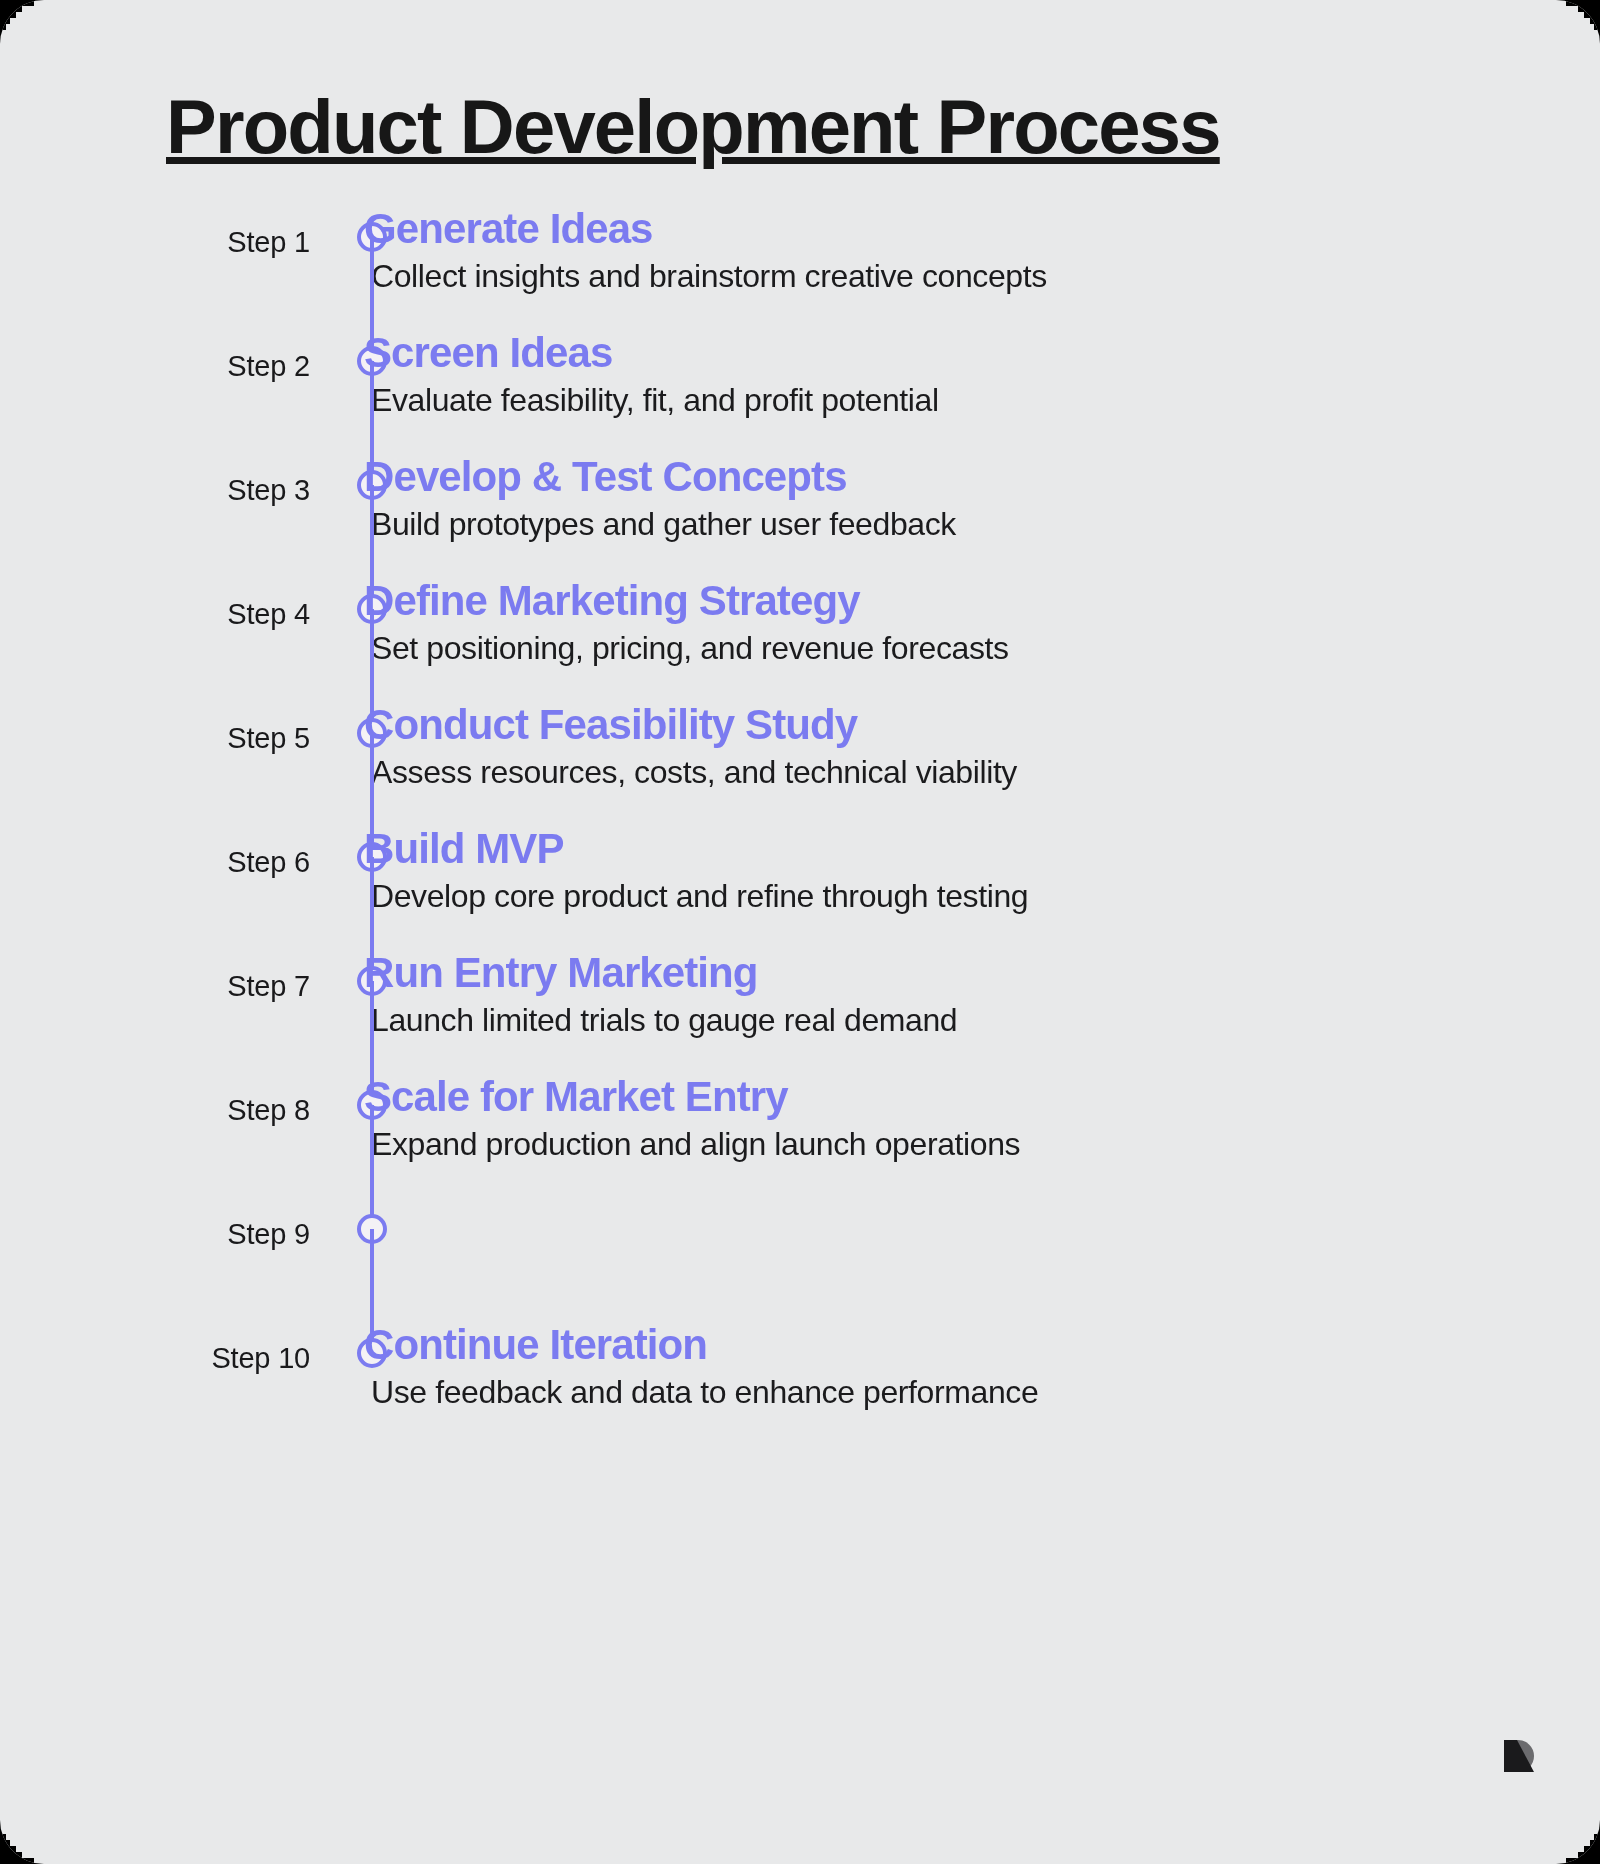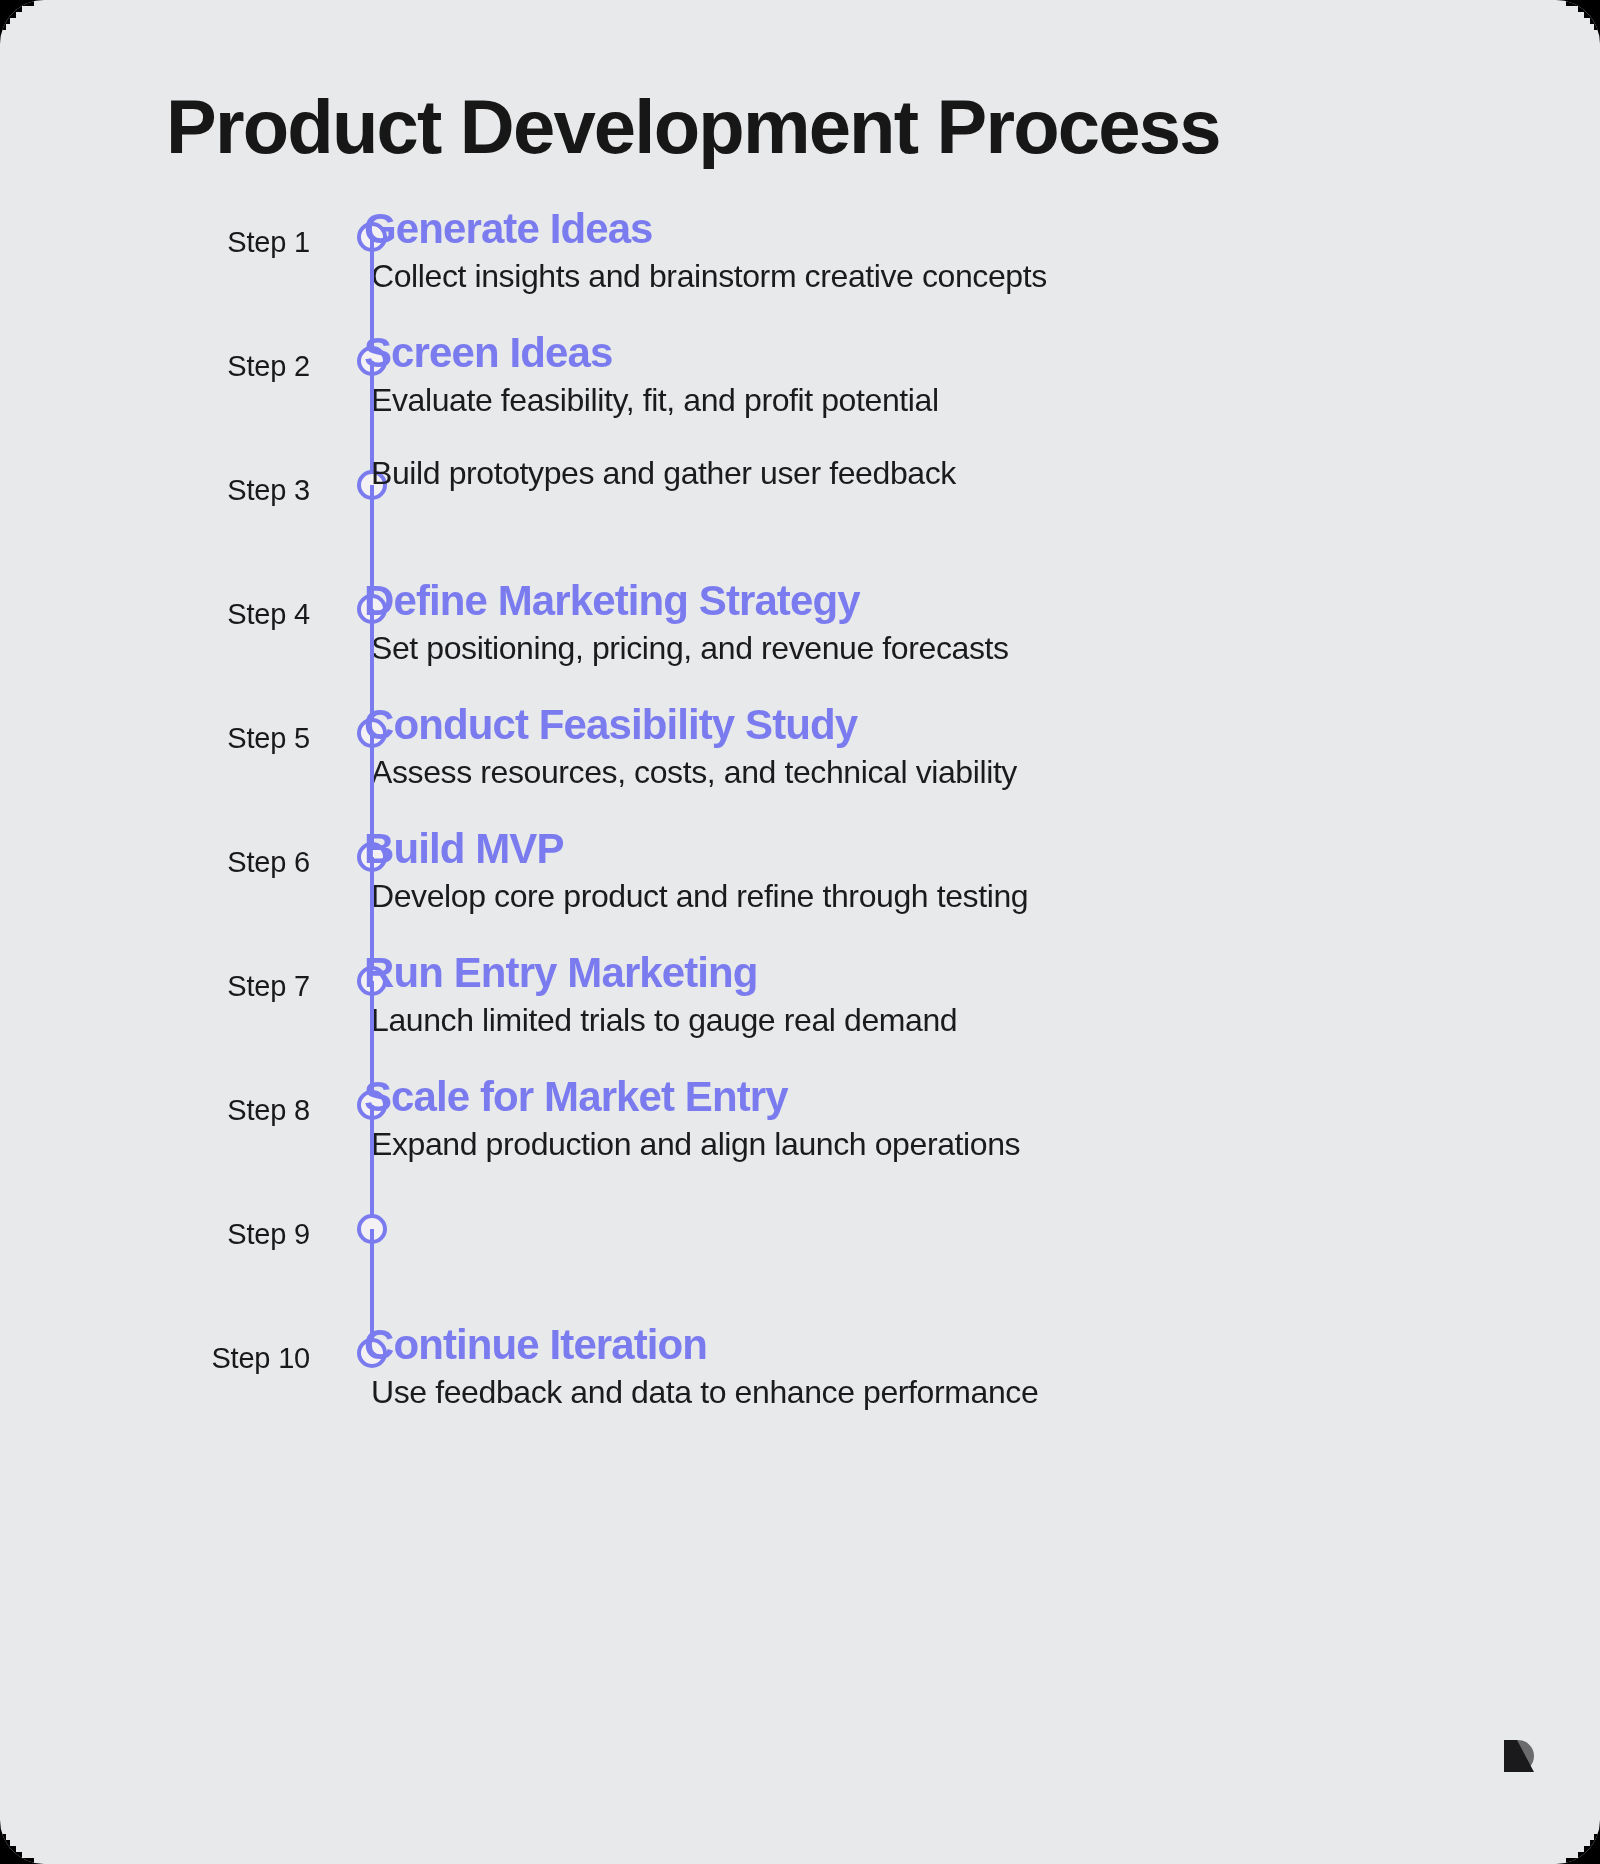--- a/index.html
+++ b/index.html
@@ -27,20 +27,21 @@
     position: absolute;
     left: 166px;
     top: 86px;
     font-size: 76px;
     line-height: 1.08;
     font-weight: 700;
     letter-spacing: -1.8px;
     color: #171717;
     font-stretch: condensed;
     white-space: nowrap;
+    text-decoration: underline;
   }
 
   
   .timeline {
     position: absolute;
     left: 0;
     top: 215px;
     width: 1600px;
   }
 
@@ -157,20 +158,21 @@
           <div class="step-heading">Screen Ideas</div>
           <div class="step-desc">Evaluate feasibility, fit, and profit potential</div>
         </div>
       </div>
       <div class="step-row" style="height: 124px;">
         <div class="connector" style="top: -102px; height: 112px;"></div>
         <div class="connector" style="top: 30px; height: 102px;"></div>
         <div class="step-label">Step 3</div>
         <div class="marker"></div>
         <div class="step-body">
+          <div class="step-heading">Develop &amp; Test Concepts</div>
           <div class="step-desc">Build prototypes and gather user feedback</div>
         </div>
       </div>
       <div class="step-row" style="height: 124px;">
         <div class="connector" style="top: -102px; height: 112px;"></div>
         <div class="connector" style="top: 30px; height: 102px;"></div>
         <div class="step-label">Step 4</div>
         <div class="marker"></div>
         <div class="step-body">
           <div class="step-heading">Define Marketing Strategy</div>

